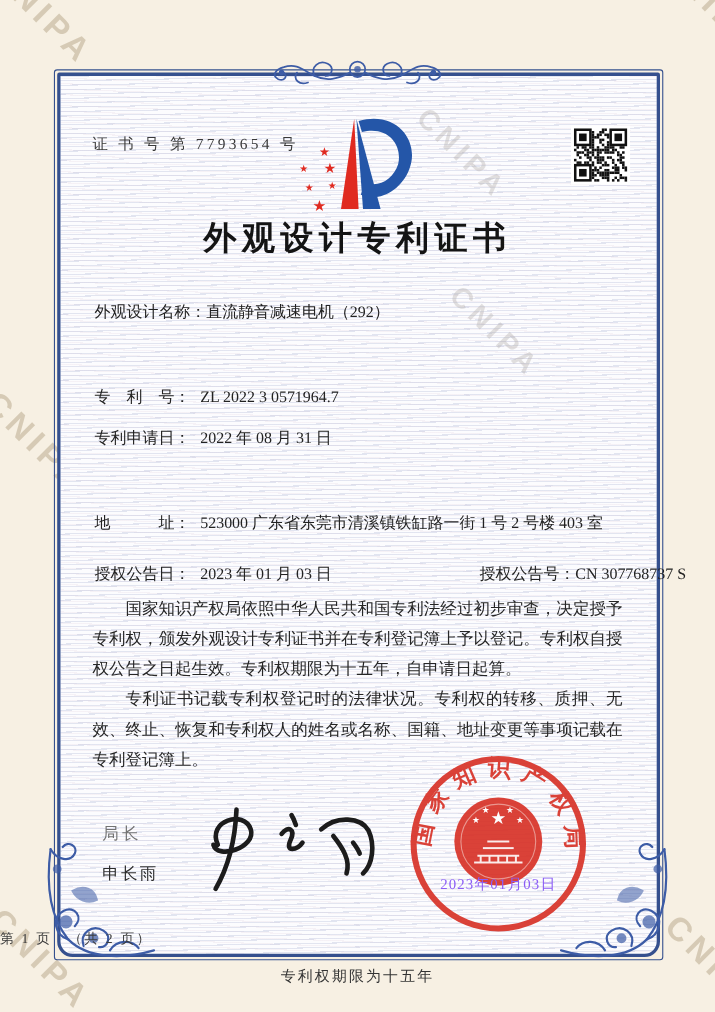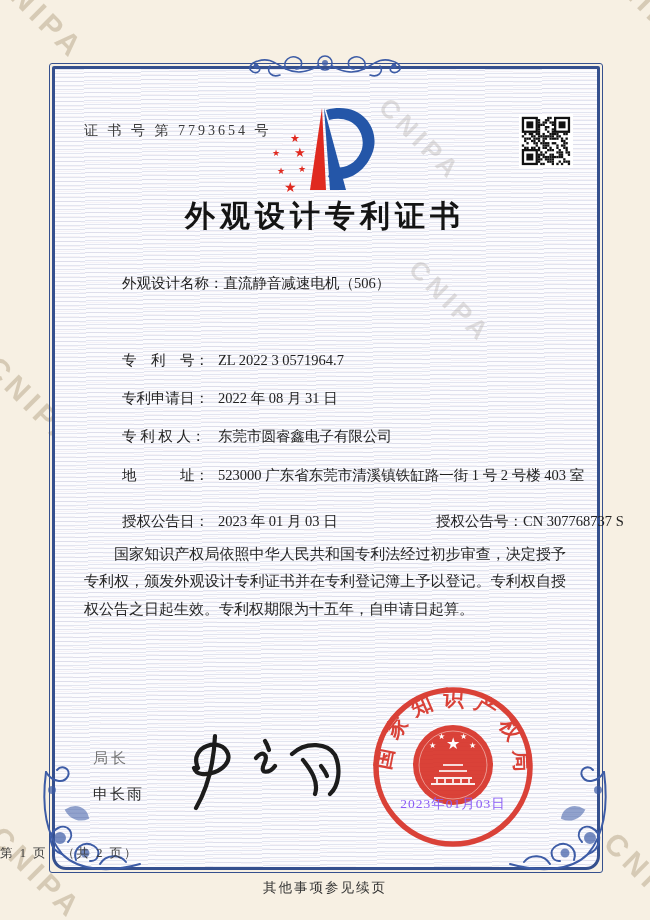--- a/index.html
+++ b/index.html
@@ -47,21 +47,21 @@
   }
   .qr{ position:absolute; left:519px; top:114px; width:54px; height:54px; z-index:3; }
   .logo{ position:absolute; left:258px; top:104px; width:130px; height:94px; z-index:3; }
   .doc-title{
     position:absolute; left:0; right:0; top:196px;
     text-align:center; font-size:30px; font-weight:bold;
     letter-spacing:5px; color:#141414; z-index:3;
   }
   
   .field-row{ position:absolute; left:86px; width:490px; font-size:14.5px; z-index:3; white-space:nowrap;}
-  .field-row .lab{ display:inline-block; min-width:96px;margin-left:36px; }
+  .field-row .lab{ display:inline-block; min-width:96px; }
   .grant-no{ position:absolute; left:350px; top:0; }
   
   .body-text{
     position:absolute; left:84px; top:541px; width:482px; z-index:3;
     font-size:15px; line-height:27.4px; text-align:justify; color:#262626;
   }
   .body-text p{ margin:0; text-indent:2em; }
   
   .sig-title{ position:absolute; left:93px; top:749px; font-size:15px; letter-spacing:3px; z-index:3; font-family:"Liberation Sans","DejaVu Sans",sans-serif; color:#737373;}
   .sig-name{ position:absolute; left:93px; top:785px; font-size:15px; letter-spacing:2px; z-index:3; font-family:"Liberation Sans","DejaVu Sans",sans-serif; color:#2c2c2c;}
@@ -296,42 +296,40 @@
       <text x="36" y="53" font-size="13">★</text>
       <text x="19" y="70" font-size="9">★</text>
       <text x="40" y="68" font-size="9">★</text>
       <text x="26" y="88" font-size="14">★</text>
     </g>
   </svg>
 
   <div class="doc-title">外观设计专利证书</div>
 
   <div class="field-row" style="top:274px;">
-    <span class="lab">外观设计名称：</span><span>直流静音减速电机（506）</span>
+    <span class="lab">外观设计名称：</span><span>直流静音减速电机（292）</span>
   </div>
   <div class="field-row" style="top:351px;">
     <span class="lab">专　利　号：</span><span>ZL 2022 3 0571964.7</span>
   </div>
   <div class="field-row" style="top:389px;">
     <span class="lab">专利申请日：</span><span>2022 年 08 月 31 日</span>
-  </div>
-  <div class="field-row" style="top:427px;">
-    <span class="lab">专 利 权 人：</span><span>东莞市圆睿鑫电子有限公司</span>
   </div>
   <div class="field-row" style="top:466px;">
     <span class="lab">地　　　址：</span><span>523000 广东省东莞市清溪镇铁缸路一街 1 号 2 号楼 403 室</span>
   </div>
 
   <div class="field-row" style="top:512px;">
     <span><span class="lab">授权公告日：</span><span>2023 年 01 月 03 日</span></span>
     <span class="grant-no"><span>授权公告号：</span><span>CN 307768737 S</span></span>
   </div>
 
   <div class="body-text">
     <p>国家知识产权局依照中华人民共和国专利法经过初步审查，决定授予专利权，颁发外观设计专利证书并在专利登记簿上予以登记。专利权自授权公告之日起生效。专利权期限为十五年，自申请日起算。</p>
+    <p>专利证书记载专利权登记时的法律状况。专利权的转移、质押、无效、终止、恢复和专利权人的姓名或名称、国籍、地址变更等事项记载在专利登记簿上。</p>
   </div>
 
   <div class="sig-title">局长</div>
   <div class="sig-name">申长雨</div>
   <svg class="sig-script" viewBox="0 0 185 88">
     <g stroke="#1c1c1c" stroke-width="4.2" fill="none" stroke-linecap="round" stroke-linejoin="round">
       <path d="M30,40 C20,18 54,8 60,26 C65,42 30,54 26,40"></path>
       <path d="M47,8 C46,30 42,56 28,80"></path>
       <path d="M88,30 C94,22 101,26 96,36 C91,47 102,45 107,38"></path>
       <path d="M97,13 C99,16 100,19 101,22"></path>
@@ -391,15 +389,15 @@
       <path d="M40,96 C36,84 48,76 58,82 C66,87 62,98 54,97"></path>
       <path d="M64,100 C70,90 84,90 90,98"></path>
       <path d="M30,46 C40,40 50,44 52,54 C44,58 34,54 30,46 Z" fill="#3d5ca6" opacity=".55"></path>
       <circle cx="24" cy="74" r="5" fill="#3d5ca6" opacity=".7"></circle>
       <circle cx="49" cy="89" r="3.5" fill="#3d5ca6" opacity=".7"></circle>
       <circle cx="16" cy="26" r="3" fill="#3d5ca6" opacity=".7"></circle>
     </g>
   </svg>
 
   <div class="page-info">第 1 页　（共 2 页）</div>
-  <div class="cont-note">其他事项参见续页</div>
+  <div class="cont-note">专利权期限为十五年</div>
 
 </div>
 
 </body></html>

